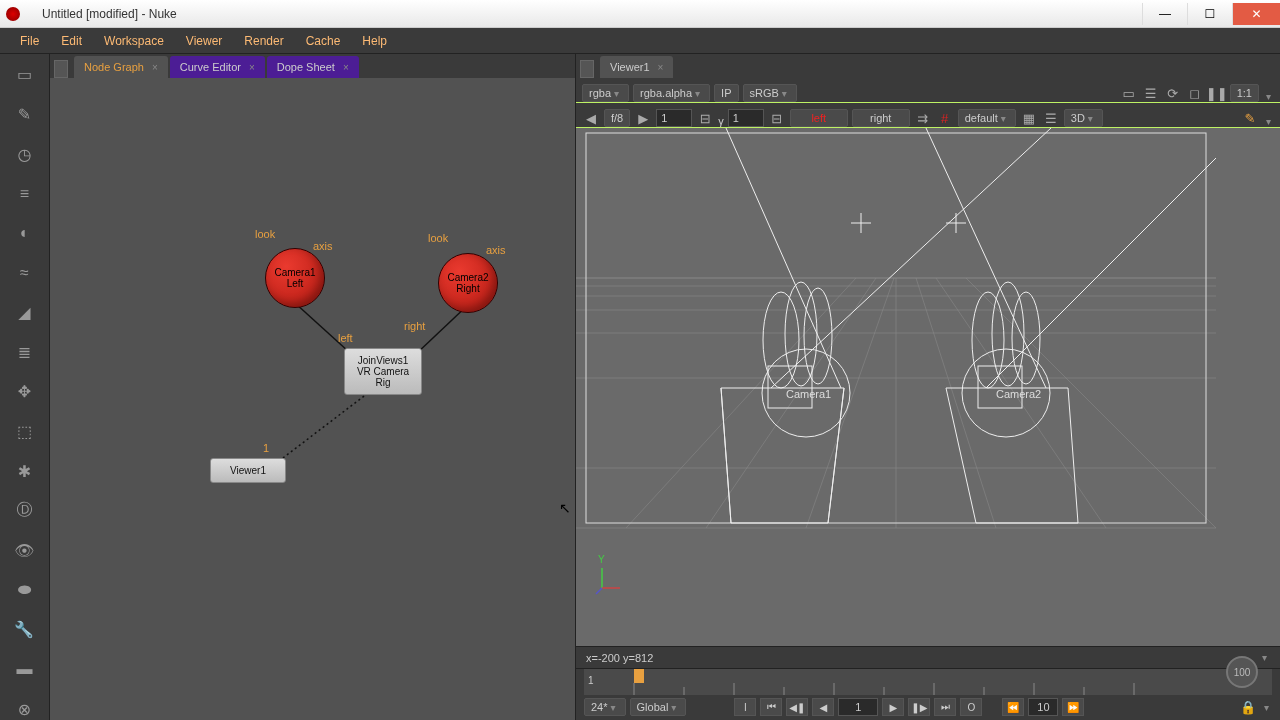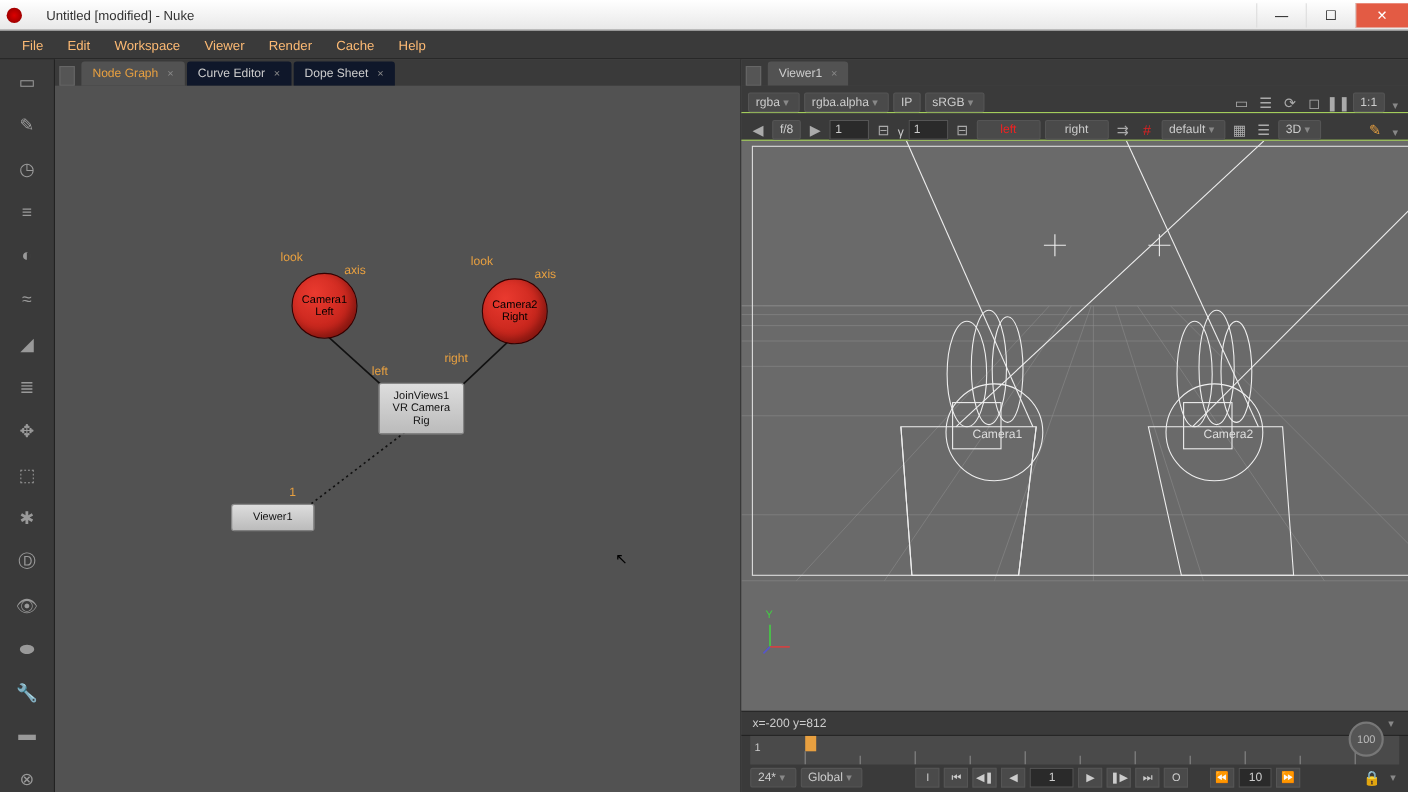--- a/index.html
+++ b/index.html
@@ -16,27 +16,27 @@
 
 .menu-bar { height: 26px; background: #3a3a3a; display: flex; align-items: center; padding-left: 10px; gap: 2px; border-bottom: 1px solid #222; }
 .menu-item { color: #fdba74; font-size: 12px; padding: 4px 10px; }
 
 
 .main { display: flex; height: calc(720px - 54px); }
 .left-toolbar { width: 50px; background: #3a3a3a; border-right: 1px solid #222; display: flex; flex-direction: column; align-items: center; padding-top: 10px; gap: 18px; }
 .tool-icon { width: 22px; height: 22px; color: #999; display: flex; align-items: center; justify-content: center; font-size: 16px; }
 
 .panels { flex: 1; display: flex; }
-.panel-left { width: 624px; background: #525252; display: flex; flex-direction: column; border-right: 1px solid #222; }
+.panel-left { width: 526px; background: #525252; display: flex; flex-direction: column; border-right: 1px solid #222; }
 .panel-right { flex: 1; background: #525252; display: flex; flex-direction: column; }
 
 
 .tab-bar { height: 24px; background: #3a3a3a; display: flex; align-items: flex-end; padding-left: 4px; gap: 2px; }
 .tab-handle { width: 14px; height: 18px; background: #555; margin-right: 4px; border: 1px solid #666; }
-.tab { height: 22px; background: #0f172a; color: #ccc; font-size: 11px; padding: 4px 10px; display: flex; align-items: center; gap: 8px; border-radius: 3px 3px 0 0; }
+.tab { height: 22px; background: #4c1d95; color: #ccc; font-size: 11px; padding: 4px 10px; display: flex; align-items: center; gap: 8px; border-radius: 3px 3px 0 0; }
 .tab.active { background: #525252; color: #e8a040; }
 .tab .x { color: #888; font-size: 10px; }
 
 
 .node-graph { flex: 1; position: relative; background: #525252; overflow: hidden; }
 .cam-node { position: absolute; width: 60px; height: 60px; border-radius: 50%; background: radial-gradient(circle at 35% 30%, #ea3a2f, #b01810); border: 1px solid #300; display: flex; flex-direction: column; align-items: center; justify-content: center; color: #000; font-size: 10px; box-shadow: inset -4px -4px 8px rgba(0,0,0,.3); }
 .box-node { position: absolute; background: linear-gradient(#ddd,#bbb); border: 1px solid #888; border-radius: 3px; font-size: 10px; text-align: center; padding: 6px 8px; color: #111; }
 .edge-label { position: absolute; color: #e8a040; font-size: 11px; }
 svg.wires { position: absolute; inset: 0; width: 100%; height: 100%; pointer-events: none; }
 

